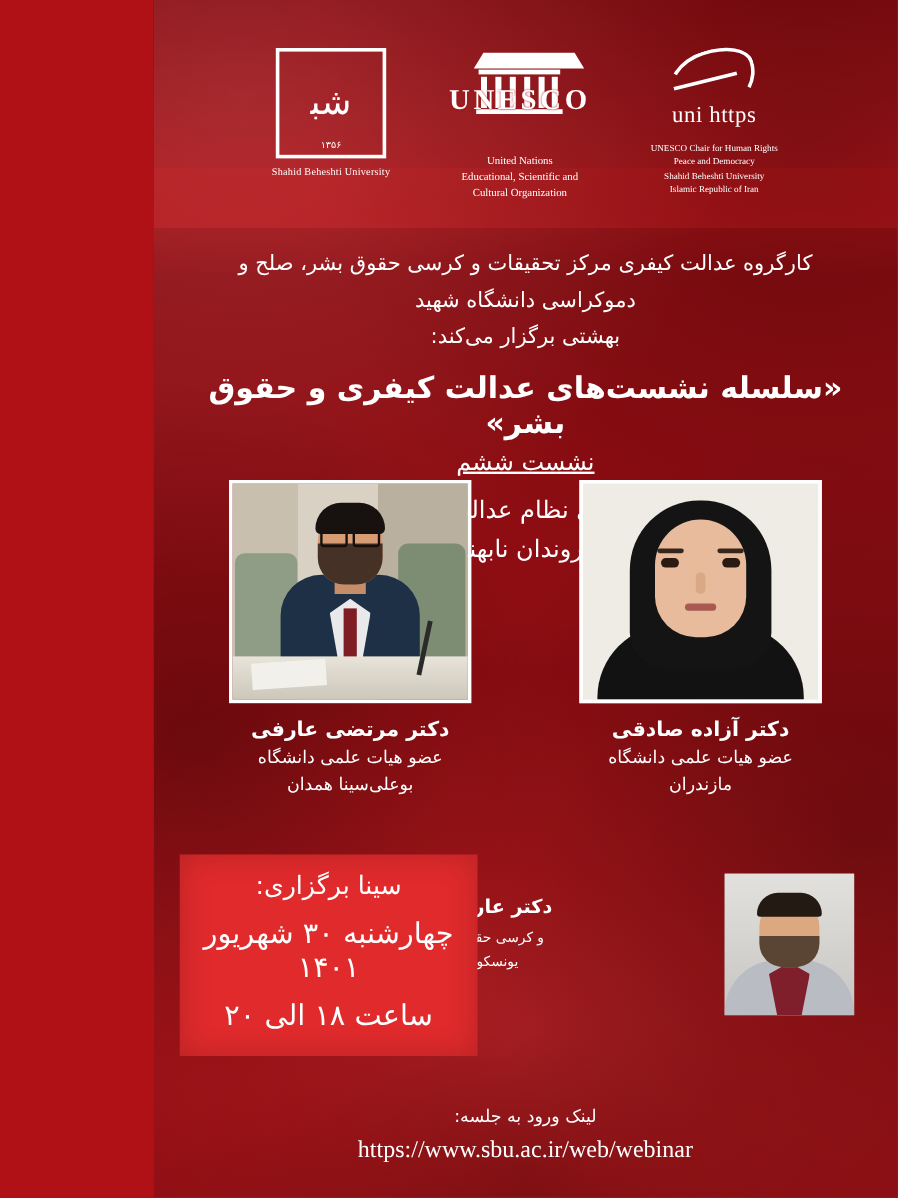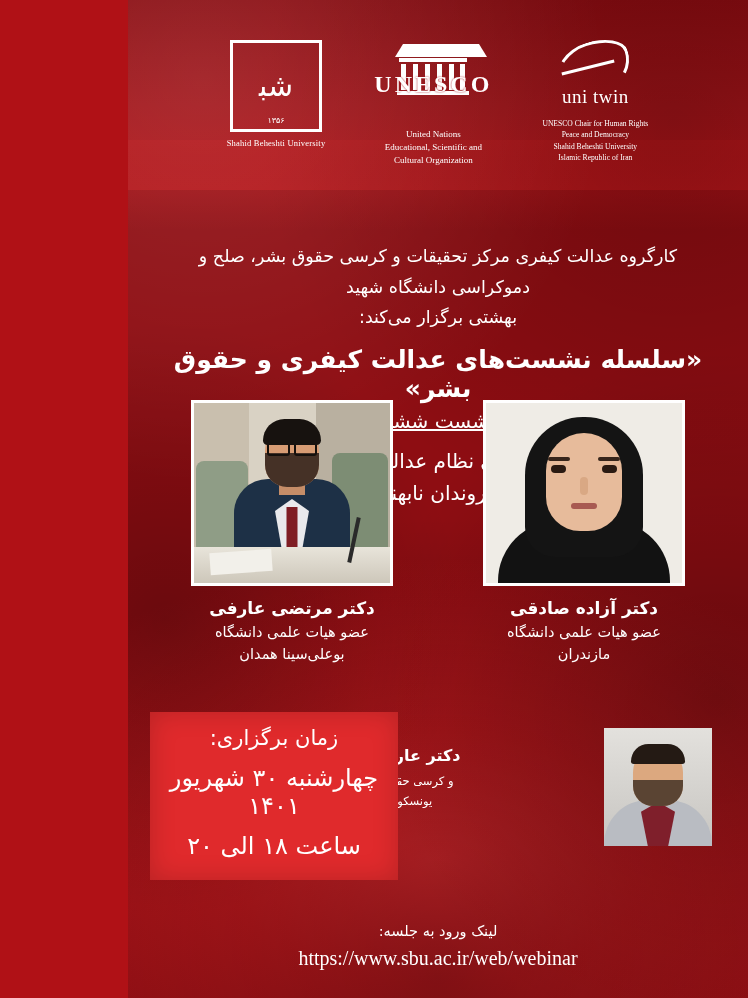--- a/index.html
+++ b/index.html
@@ -201,21 +201,20 @@
     direction: ltr;
   }
 
   
   .intro {
     position: absolute;
     top: 205px; left: 40px; right: 40px;
     text-align: center;
     color: #ffffff;
     z-index: 3;
-    margin-top: 36px;
   }
   .intro .line1 {
     font-size: 17.5px;
     line-height: 1.75;
     font-family: "DejaVu Sans", sans-serif;
   }
   .title-main {
     margin-top: 12px;
     font-size: 25px;
     font-weight: bold;
@@ -506,21 +505,21 @@
         <div>United Nations</div>
         <div>Educational, Scientific and</div>
         <div>Cultural Organization</div>
       </div>
     </div>
 
     <div class="logo-block">
       <div class="uni-mark">
         <div class="swoosh"></div>
         <div class="bar"></div>
-        <div class="uniword">uni twin</div>
+        <div class="uniword">uni https</div>
       </div>
       <div class="uni-caption">
         <div>UNESCO Chair for Human Rights</div>
         <div>Peace and Democracy</div>
         <div>Shahid Beheshti University</div>
         <div>Islamic Republic of Iran</div>
       </div>
     </div>
 
   </div>
@@ -587,21 +586,21 @@
   <div class="sec-photo">
     <div class="bg"></div>
     <div class="shoulders"></div>
     <div class="shirt"></div>
     <div class="head"></div>
     <div class="beard"></div>
     <div class="hair"></div>
   </div>
 
   <div class="datebox">
-    <div class="t1">زمان برگزاری:</div>
+    <div class="t1">سینا برگزاری:</div>
     <div class="t2">چهارشنبه ۳۰ شهریور ۱۴۰۱</div>
     <div class="t3">ساعت ۱۸ الی ۲۰</div>
   </div>
 
   <div class="linkblock">
     <div class="link-label">لینک ورود به جلسه:</div>
     <div class="link-url">https://www.sbu.ac.ir/web/webinar</div>
   </div>
 
 </div>

